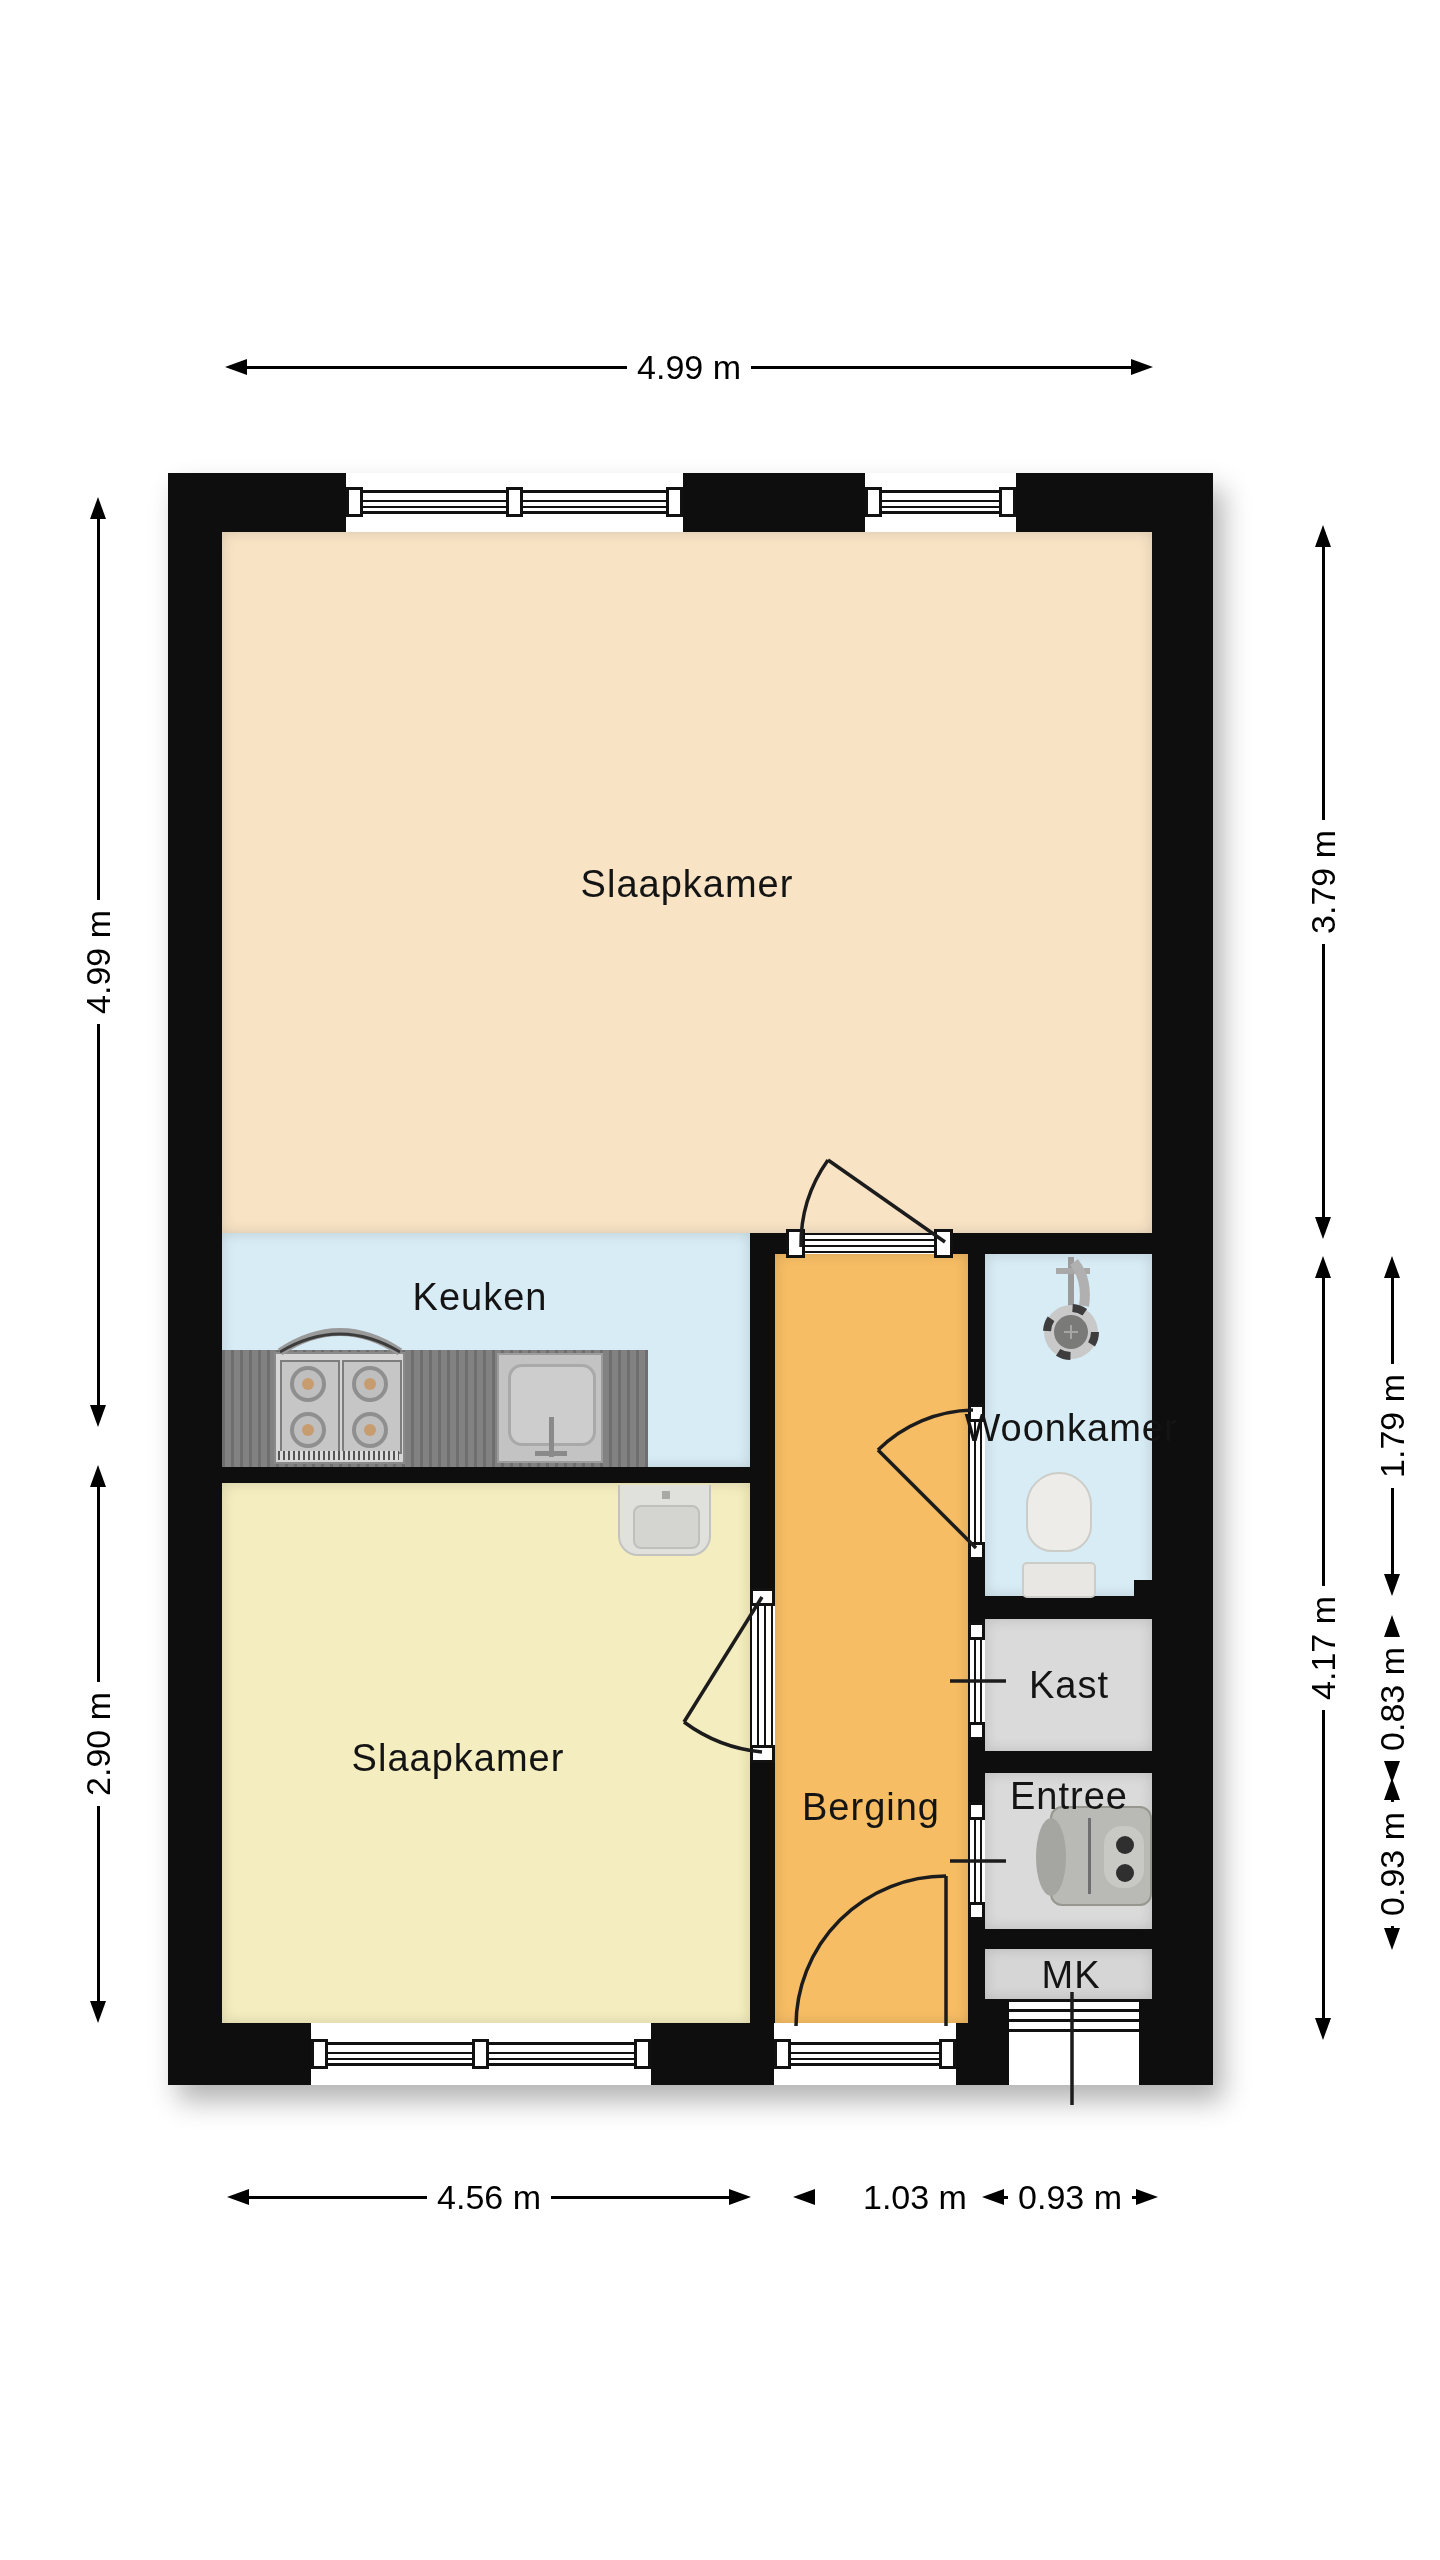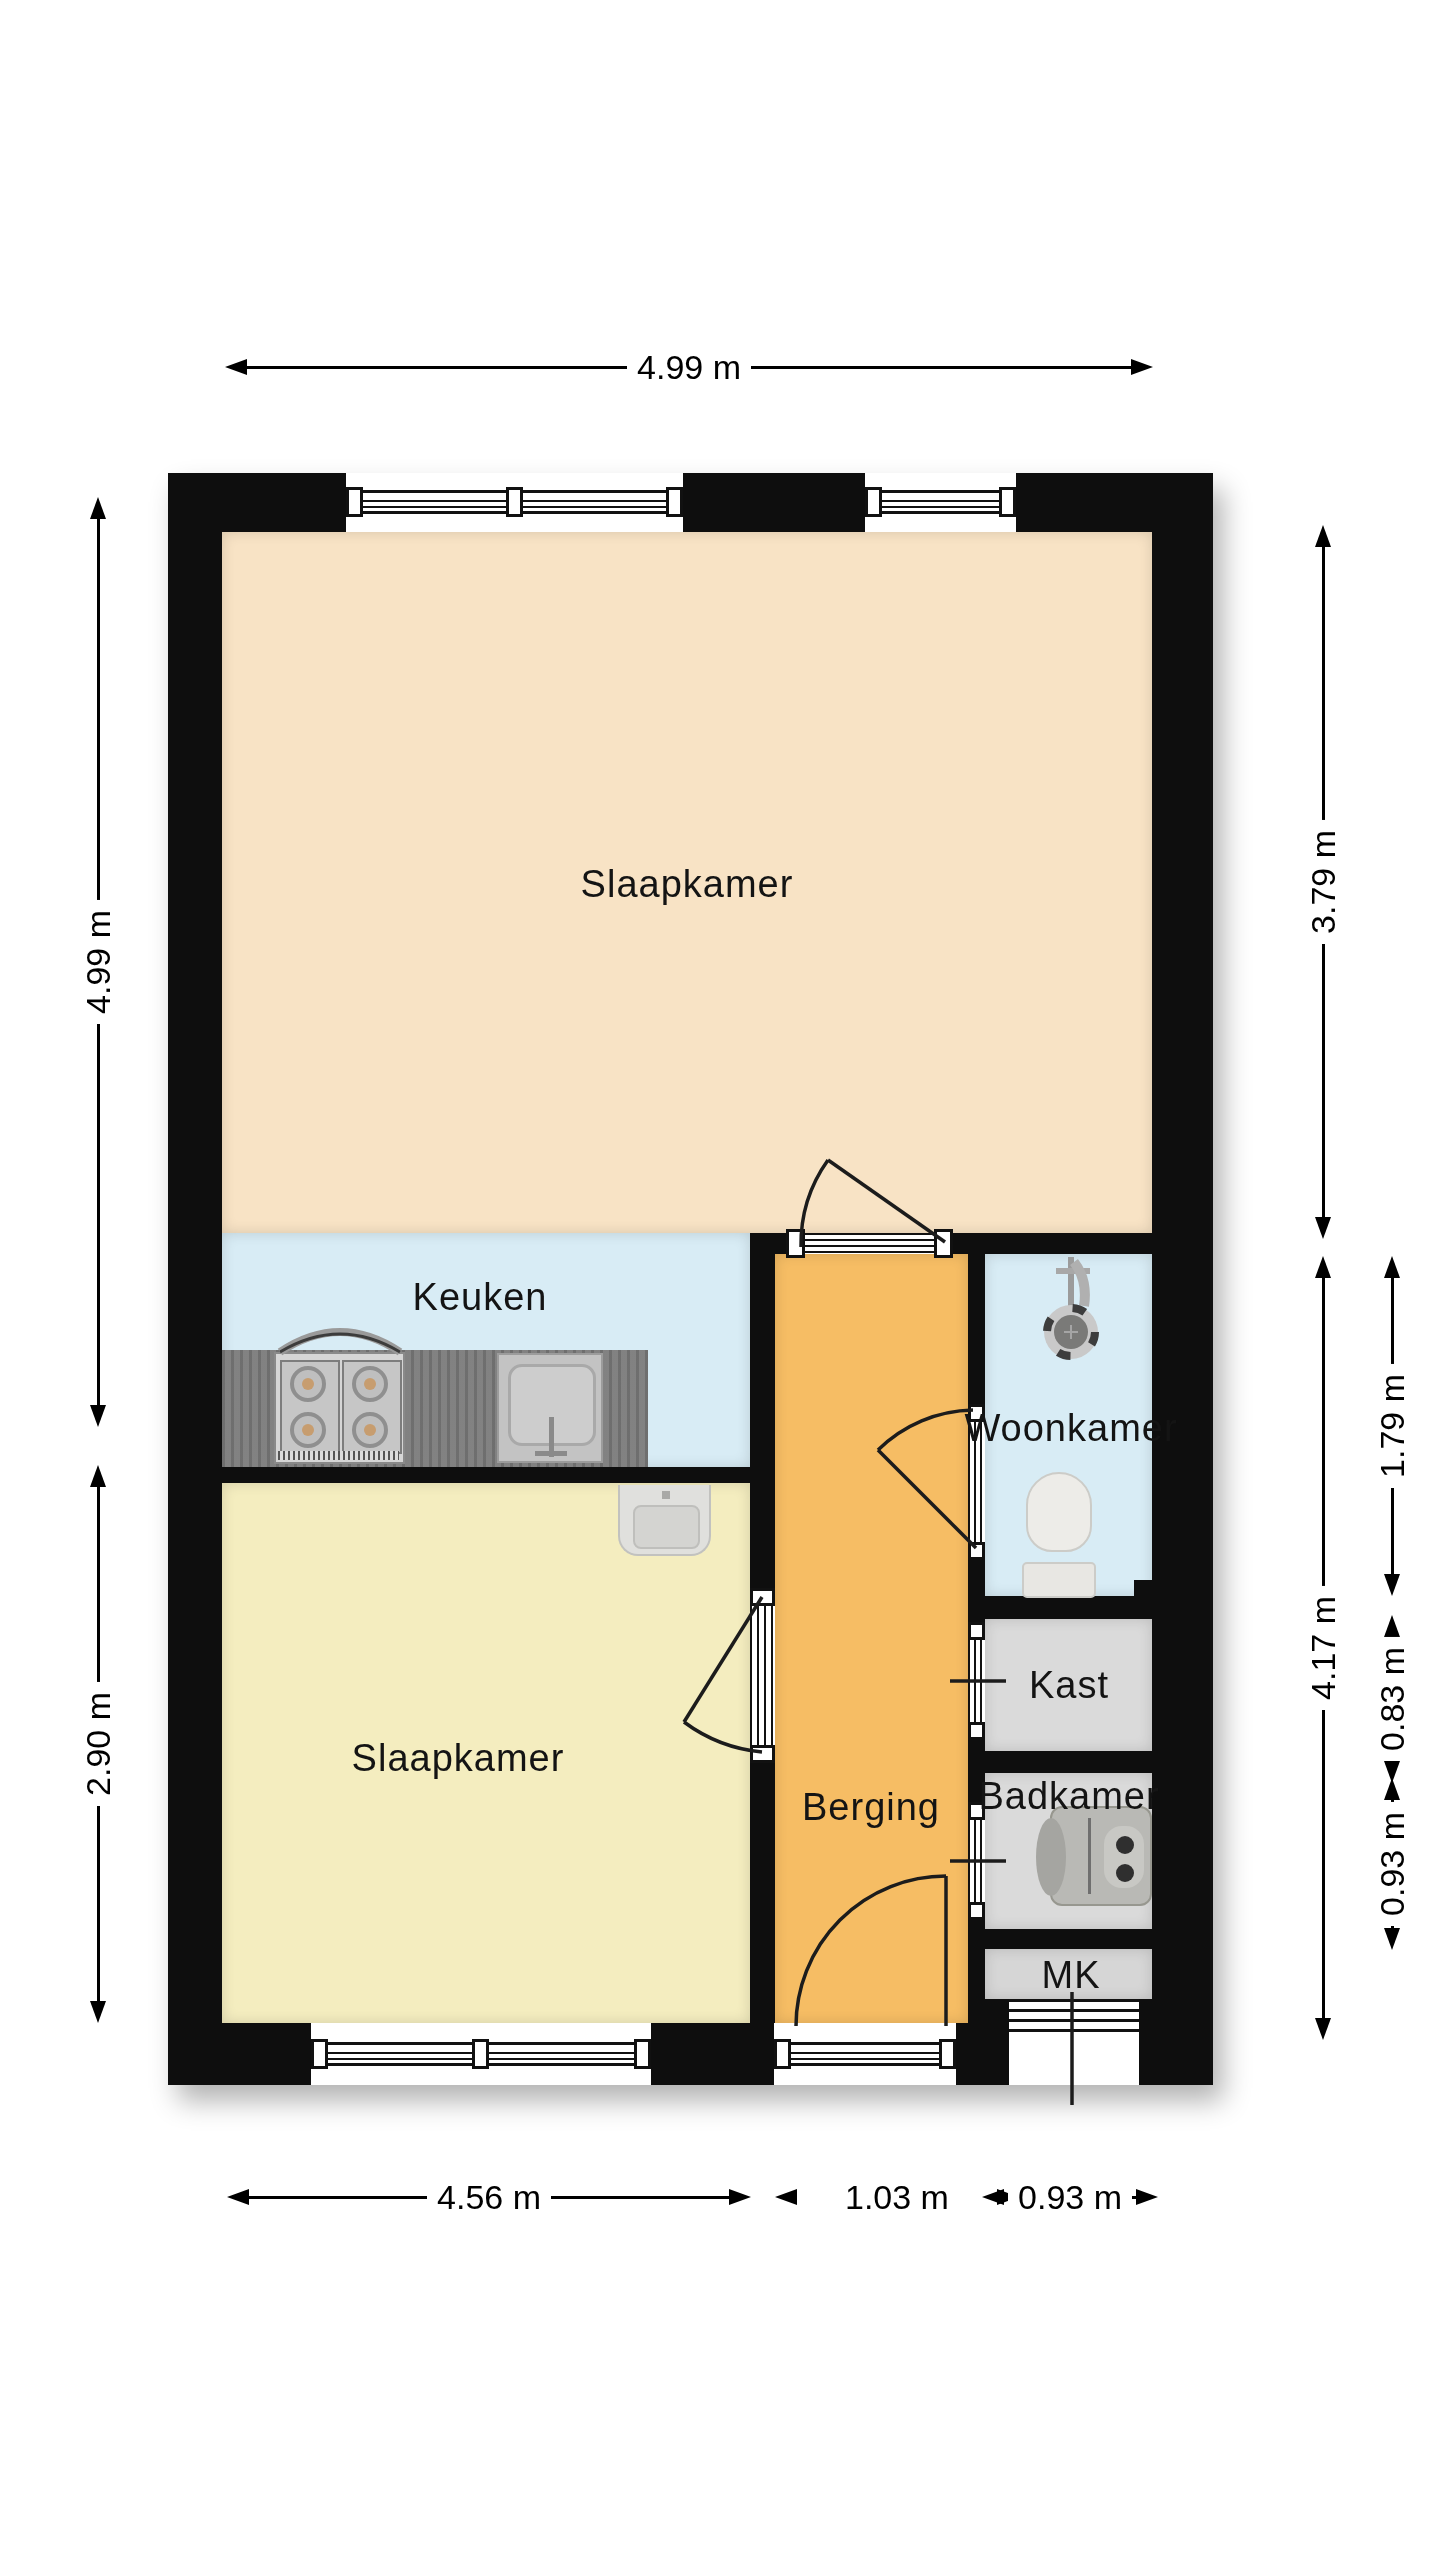--- a/index.html
+++ b/index.html
@@ -222,21 +222,21 @@
       <path d="M 1064 1332 H 1078 M 1071 1325 V 1339" stroke="#a5a5a5" stroke-width="2"></path>
     </g>
   </svg>
 
   <div class="room-label" style="left:687px; top:884px;">Slaapkamer</div>
   <div class="room-label" style="left:480px; top:1297px;">Keuken</div>
   <div class="room-label" style="left:458px; top:1758px;">Slaapkamer</div>
   <div class="room-label" style="left:871px; top:1807px;">Berging</div>
   <div class="room-label" style="left:1071px; top:1428px;">Woonkamer</div>
   <div class="room-label" style="left:1069px; top:1685px;">Kast</div>
-  <div class="room-label" style="left:1069px; top:1796px;">Badkamer</div>
+  <div class="room-label" style="left:1069px; top:1796px;">Entree</div>
   <div class="room-label" style="left:1071px; top:1975px;">MK</div>
 
   <div class="dim h" style="left:225px; top:351px; width:928px; height:32px;">
     <div class="ah l"></div>
     <div class="line-h"></div>
     <div class="lbl">4.99 m</div>
     <div class="line-h"></div>
     <div class="ah r"></div>
   </div>
 
@@ -291,21 +291,21 @@
     <div class="ah d"></div>
   </div>
 
   <div class="dim h" style="left:227px; top:2181px; width:524px; height:32px;">
     <div class="ah l"></div>
     <div class="line-h"></div>
     <div class="lbl">4.56 m</div>
     <div class="line-h"></div>
     <div class="ah r"></div>
   </div>
-  <div class="dim h" style="left:775px; top:2181px; width:183px; height:32px;gap:19px;">
+  <div class="dim h" style="left:793px; top:2181px; width:183px; height:32px;gap:19px;">
     <div class="ah l"></div>
     <div class="line-h"></div>
     <div class="lbl">1.03 m</div>
     <div class="line-h"></div>
     <div class="ah r"></div>
   </div>
   <div class="dim h" style="left:982px; top:2181px; width:176px; height:32px;">
     <div class="ah l"></div>
     <div class="line-h"></div>
     <div class="lbl">0.93 m</div>

